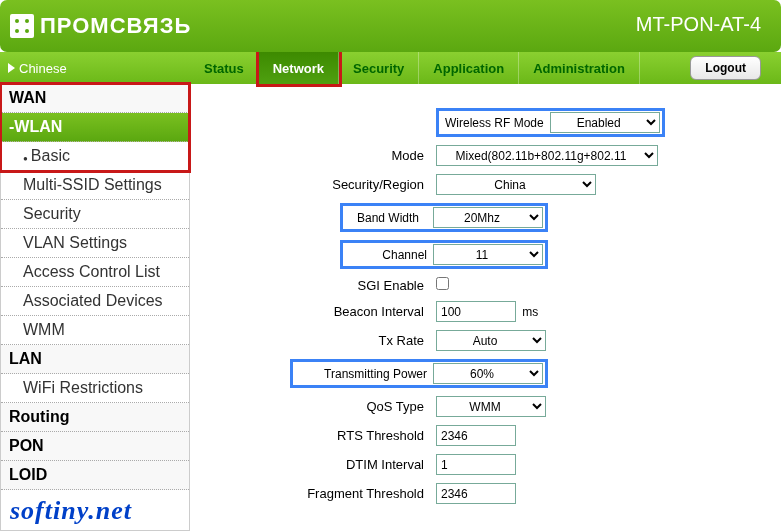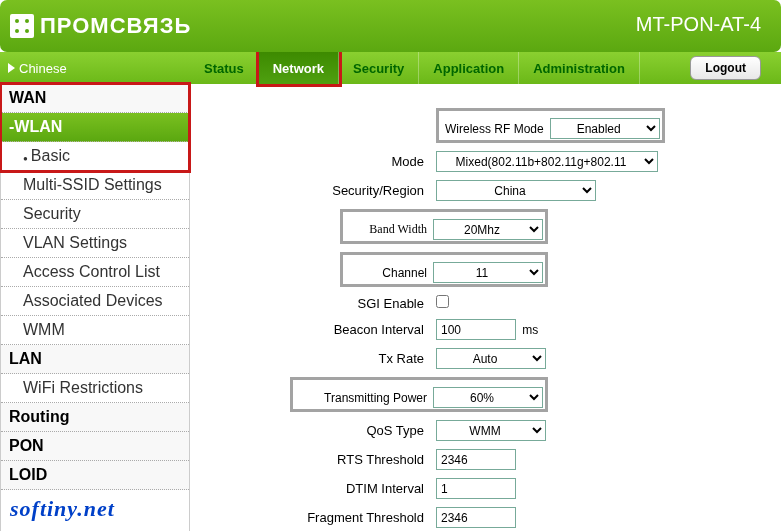--- a/index.html
+++ b/index.html
@@ -37,23 +37,23 @@
   .lbl { text-align:right; width: 220px; color:#000; font-size:13px; }
   .val { text-align:left; }
   .val select, .val input[type=text] { border:1px solid #7a9; height:21px; font-size:12px; padding: 1px 4px; }
   .val select { min-width:110px; background:#fff;text-align:center;}
   .val input[type=text] { width: 80px;}
   .wide { width: 222px !important; }
   .med { width: 110px !important;}
   .unit { font-size:12px; margin-left:3px;}
   
   .hl { outline: 3px solid #c81818; outline-offset: 0; }
-  .hl-pair { display:inline-flex; align-items:center; border: 3px solid #a3a3a3; padding:7px 2px 1px 0; }
+  .hl-pair { display:inline-flex; align-items:center; border: 3px solid #3b82f6; padding:1px 2px 1px 0; }
   
-  .watermark { position:absolute; left:10px; top: 496px; color:#0040c8; font-size:22px; font-style:italic; font-weight:bold; font-family: Georgia, serif; letter-spacing:1px;}
+  .watermark { position:absolute; left:10px; top: 496px; color:#0040c8; font-size:26px; font-style:italic; font-weight:bold; font-family: Georgia, serif; letter-spacing:1px;}
 </style>
 </head>
 <body>
 
 <div class="header">
   <span class="logo-icon"></span>
   <span class="logo-text">ПРОМСВЯЗЬ</span>
   <span class="model">MT-PON-AT-4</span>
 </div>
 
@@ -113,21 +113,21 @@
         <td class="val"><select class="wide"><option>Mixed(802.11b+802.11g+802.11</option></select></td>
       </tr>
       <tr>
         <td class="lbl">Security/Region</td>
         <td class="val"><select style="width:160px"><option>China</option></select></td>
       </tr>
       <tr>
         <td class="lbl"></td>
         <td class="val">
           <span class="hl-pair" style="margin-left:-96px;">
-            <span style="padding:0 6px; width:90px; text-align:right; display:inline-block;font-family:Liberation Serif, serif;">Band Width</span>
+            <span style="padding:0 6px; width:90px; text-align:center; display:inline-block;">Band Width</span>
             <select class="med"><option>20Mhz</option></select>
           </span>
         </td>
       </tr>
       <tr>
         <td class="lbl"></td>
         <td class="val">
           <span class="hl-pair" style="margin-left:-96px;">
             <span style="padding:0 6px; width:90px; text-align:right; display:inline-block;">Channel</span>
             <select class="med"><option>11</option></select>

